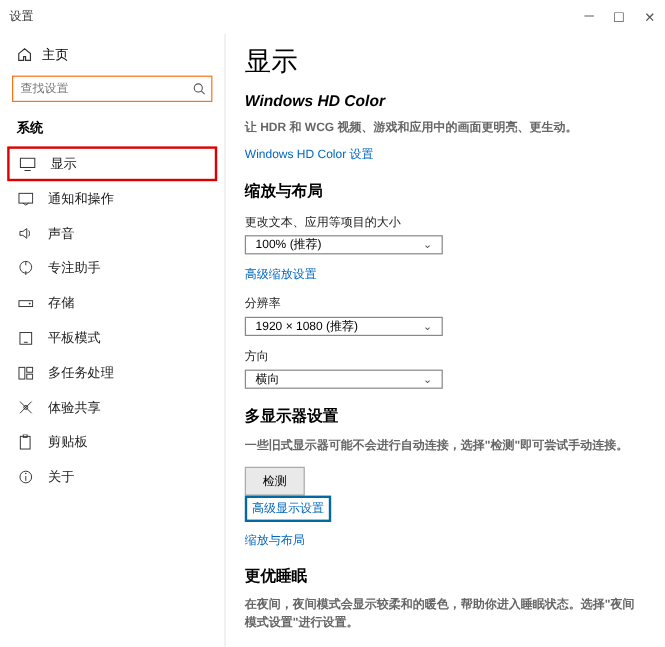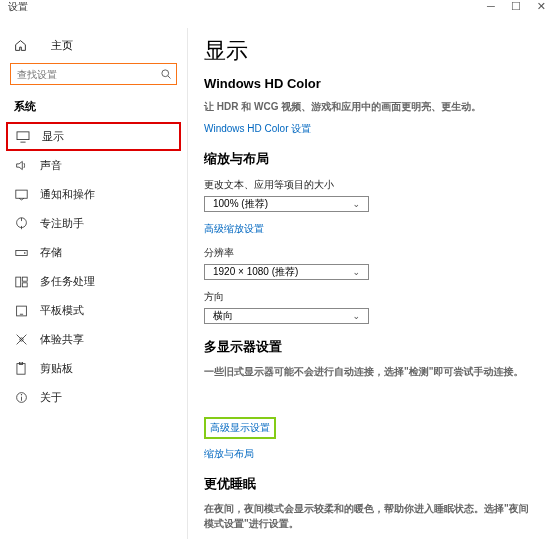--- a/index.html
+++ b/index.html
@@ -1,42 +1,42 @@
 <!DOCTYPE html>
 <html><head>
 <meta charset="utf-8">
 <style>
 * { margin: 0; padding: 0; box-sizing: border-box; font-family: "Microsoft YaHei", "Segoe UI", sans-serif; }
 body { width: 554px; height: 539px; background: #fff; color: #000; font-size: 11px; overflow: hidden; position: relative; }
-.titlebar { height: 28px; display: flex; padding: 0 8px; }
+.titlebar { height: 28px; display: flex; align-items: center; padding: 0 8px; }
 .titlebar .title { font-size: 10px; color: #333; }
 .titlebar .ctrls { margin-left: auto; display: flex; gap: 16px; color: #555; font-size: 11px; }
 .container { display: flex; height: calc(100% - 28px); }
 .sidebar { width: 188px; border-right: 1px solid #e8e8e8; padding: 4px 0 0 0; overflow: hidden; }
-.home-row { display: flex; align-items: center; padding: 6px 14px; gap: 24px; font-size: 11px; }
+.home-row { display: flex; align-items: center; padding: 6px 14px; gap: 8px; font-size: 11px; }
 .search-wrap { padding: 4px 10px 8px 10px; }
 .search { display: flex; align-items: center; border: 1px solid #f97316; height: 22px; background: #fff; }
 .search input { border: none; outline: none; flex: 1; padding: 0 6px; font-size: 10px; background: transparent; }
 .search .sicon { width: 24px; text-align: center; color: #555; }
 .sys-label { padding: 6px 14px 8px 14px; font-size: 11px; font-weight: 600; }
 .nav-item { display: flex; align-items: center; padding: 7px 14px; gap: 12px; font-size: 11px; color: #222; cursor: pointer; }
 .nav-item .nicon { width: 14px; height: 14px; display: flex; align-items: center; justify-content: center; }
 .hl-red { border: 2px solid #d00; }
 .hl-nav { margin: 0 6px 0 6px; padding: 5px 8px; }
 .main { flex: 1; padding: 8px 16px 0 16px; overflow-y: auto; }
 .main h1 { font-size: 22px; font-weight: 400; margin-bottom: 10px; }
 .main h2 { font-size: 13px; font-weight: 600; margin: 14px 0 8px 0; }
-.main h2.first { margin-top: 0; }
+.main h2.first { margin-top: 0; font-style: italic; }
 .desc { font-size: 10px; color: #666; margin-bottom: 4px; line-height: 1.5; font-weight: bold; }
 .link { color: #0067c0; font-size: 10px; cursor: pointer; display: inline-block; margin-top: 4px; }
 .label { font-size: 10px; margin: 10px 0 4px 0; color: #222; }
 .select { width: 165px; height: 16px; border: 1px solid #888; display: flex; align-items: center; padding: 0 8px; font-size: 10px; justify-content: space-between; cursor: pointer; }
 .select .chev { font-size: 9px; color: #555; }
 .btn { border: 1px solid #aaa; background: #e9e9e9; padding: 4px 14px; font-size: 10px; cursor: pointer; display: inline-block; }
-.link-box { border: 2px solid #84cc16; display: inline-block; padding: 2px 4px; margin-top: 16px; }
+.link-box { border: 2px solid #0369a1; display: inline-block; padding: 2px 4px; margin-top: 0; }
 .spacer-sm { height: 6px; }
 svg { display: block; }
 </style>
 </head>
 <body>
 
 <div class="titlebar">
   <span class="title">设置</span>
   <div class="ctrls">
     <span>─</span>
@@ -72,71 +72,71 @@
       <span class="nicon">
           <svg width="14" height="12" viewBox="0 0 16 14">
             <rect x="1" y="1" width="14" height="9" fill="none" stroke="#333"></rect>
             <line x1="5" y1="13" x2="11" y2="13" stroke="#333"></line>
           </svg>
         </span>
       <span>显示</span>
     </div>
     <div class="nav-item">
       <span class="nicon">
-          <svg width="13" height="13" viewBox="0 0 16 16">
-            <path d="M2 6h3l4-3v10l-4-3H2z" fill="none" stroke="#333"></path>
-            <path d="M11 5c1 1 1 5 0 6" fill="none" stroke="#333"></path>
-          </svg>
-        </span>
-      <span>声音</span>
-    </div>
-    <div class="nav-item">
-      <span class="nicon">
           <svg width="13" height="12" viewBox="0 0 16 14">
             <rect x="1" y="1" width="14" height="10" fill="none" stroke="#333"></rect>
             <path d="M5 11l3 2 3-2" fill="none" stroke="#333"></path>
           </svg>
         </span>
       <span>通知和操作</span>
     </div>
     <div class="nav-item">
       <span class="nicon">
           <svg width="13" height="13" viewBox="0 0 16 16">
+            <path d="M2 6h3l4-3v10l-4-3H2z" fill="none" stroke="#333"></path>
+            <path d="M11 5c1 1 1 5 0 6" fill="none" stroke="#333"></path>
+          </svg>
+        </span>
+      <span>声音</span>
+    </div>
+    <div class="nav-item">
+      <span class="nicon">
+          <svg width="13" height="13" viewBox="0 0 16 16">
             <path d="M8 1a6 6 0 1 0 .01 0zM8 1v4M8 11v4" fill="none" stroke="#333"></path>
           </svg>
         </span>
       <span>专注助手</span>
     </div>
     <div class="nav-item">
       <span class="nicon">
           <svg width="13" height="10" viewBox="0 0 16 12">
             <rect x="1" y="3" width="14" height="6" fill="none" stroke="#333"></rect>
             <circle cx="12" cy="6" r="1" fill="#333"></circle>
           </svg>
         </span>
       <span>存储</span>
+    </div>
+    <div class="nav-item">
+      <span class="nicon">
+          <svg width="13" height="12" viewBox="0 0 16 14">
+            <rect x="2" y="1" width="12" height="12" fill="none" stroke="#333"></rect>
+            <line x1="6" y1="11" x2="10" y2="11" stroke="#333"></line>
+          </svg>
+        </span>
+      <span>平板模式</span>
     </div>
     <div class="nav-item">
       <span class="nicon">
           <svg width="13" height="12" viewBox="0 0 16 14">
             <rect x="1" y="1" width="6" height="12" fill="none" stroke="#333"></rect>
             <rect x="9" y="1" width="6" height="5" fill="none" stroke="#333"></rect>
             <rect x="9" y="8" width="6" height="5" fill="none" stroke="#333"></rect>
           </svg>
         </span>
       <span>多任务处理</span>
-    </div>
-    <div class="nav-item">
-      <span class="nicon">
-          <svg width="13" height="12" viewBox="0 0 16 14">
-            <rect x="2" y="1" width="12" height="12" fill="none" stroke="#333"></rect>
-            <line x1="6" y1="11" x2="10" y2="11" stroke="#333"></line>
-          </svg>
-        </span>
-      <span>平板模式</span>
     </div>
     <div class="nav-item">
       <span class="nicon">
           <svg width="13" height="13" viewBox="0 0 16 16">
             <line x1="2" y1="2" x2="14" y2="14" stroke="#333"></line>
             <line x1="14" y1="2" x2="2" y2="14" stroke="#333"></line>
             <circle cx="8" cy="8" r="2" fill="none" stroke="#333"></circle>
           </svg>
         </span>
       <span>体验共享</span>
@@ -186,20 +186,21 @@
 
     <div class="label">方向</div>
     <div class="select">
       <span>横向</span>
       <span class="chev">⌄</span>
     </div>
 
     <h2>多显示器设置</h2>
     <div class="desc">一些旧式显示器可能不会进行自动连接，选择"检测"即可尝试手动连接。</div>
     <div class="spacer-sm"></div>
+    <span class="btn">检测</span>
     <br>
     <span class="link-box">
       <span class="link" style="margin-top:0">高级显示设置</span>
     </span>
     <br>
     <span class="link" style="margin-top:8px">缩放与布局</span>
 
     <h2>更优睡眠</h2>
     <div class="desc">在夜间，夜间模式会显示较柔和的暖色，帮助你进入睡眠状态。选择"夜间模式设置"进行设置。</div>
     

